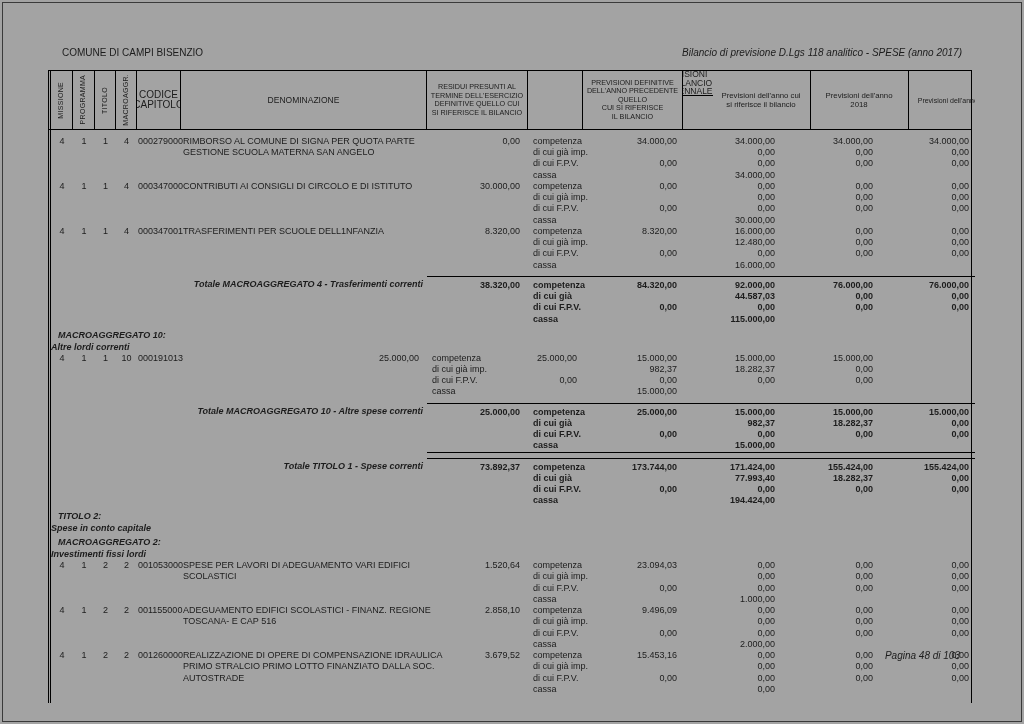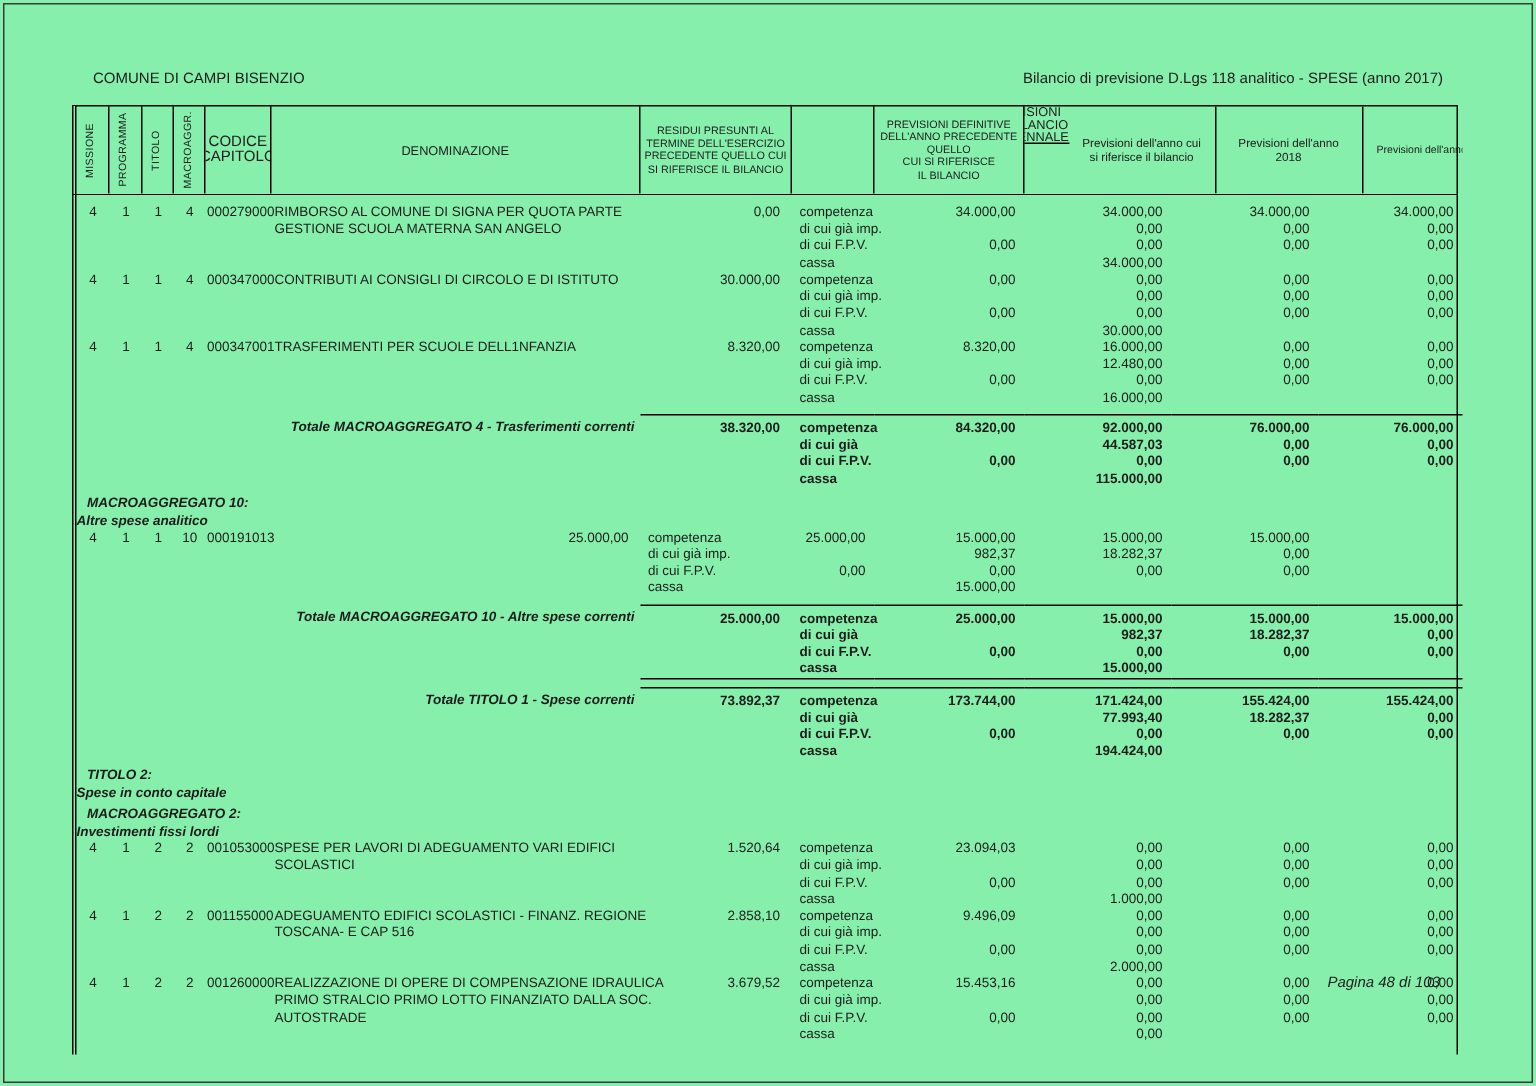--- a/index.html
+++ b/index.html
@@ -1,21 +1,21 @@
 <!DOCTYPE html>
 <html><head>
 <meta charset="utf-8">
 <style>
   * { margin:0; padding:0; box-sizing:border-box; }
   html,body { width:1024px; height:724px; background:#ffffff; font-family:"Liberation Sans", sans-serif; color:#1c1c1c; }
-  #page { position:absolute; inset:0; width:1024px; height:724px; background:#86efac; overflow:hidden; }
+  #page { position:absolute; inset:0; width:1024px; height:724px; background:#a3a3a3; overflow:hidden; }
   #page-frame { position:absolute; inset:2px; border:1px solid #3a3a3a; pointer-events:none; }
 
   .org-name { position:absolute; left:62px; top:47px; font-size:10px; }
-  .doc-title { position:absolute; right:62px; top:47px; font-size:10px; }
+  .doc-title { position:absolute; right:62px; top:47px; font-size:10px;font-style:italic; }
 
   #budget-table { position:absolute; left:48px; top:70px; width:924px; }
 
   
   .thead { display:grid; grid-template-columns:22px 22px 21px 21px 44px 246px 101px 55px 100px 292px;
            height:60px; border:1px solid #000; border-left:3px double #000; }
   .th { border-right:1px solid #000; display:flex; align-items:center; justify-content:center;
         text-align:center; font-size:7.2px; line-height:8.5px; white-space:pre-line; overflow:hidden; }
   .th.rot span { writing-mode:vertical-rl; transform:rotate(180deg); font-size:7px; letter-spacing:.3px; }
   .th.codice-h { font-size:10px; line-height:10px; }
@@ -60,21 +60,21 @@
     <div class="thead">
       <div class="th rot"><span>MISSIONE</span></div>
       <div class="th rot"><span>PROGRAMMA</span></div>
       <div class="th rot"><span>TITOLO</span></div>
       <div class="th rot"><span>MACROAGGR.</span></div>
       <div class="th codice-h">CODICE
 CAPITOLO</div>
       <div class="th den-h">DENOMINAZIONE</div>
       <div class="th">RESIDUI PRESUNTI AL
 TERMINE DELL'ESERCIZIO
-PRECEDENTE QUELLO CUI
+DEFINITIVE QUELLO CUI
 SI RIFERISCE IL BILANCIO</div>
       <div class="th"></div>
       <div class="th">PREVISIONI DEFINITIVE
 DELL'ANNO PRECEDENTE
 QUELLO
 CUI SI RIFERISCE
 IL BILANCIO</div>
       <div class="th plur">
         <div class="plur-title">PREVISIONI DEL BILANCIO PLURIENNALE</div>
         <div class="plur-sub">
@@ -245,21 +245,21 @@
           </div>
           <div class="c val bt">
             <div class="ln">76.000,00</div>
             <div class="ln">0,00</div>
             <div class="ln">0,00</div>
             <div class="ln">&nbsp;</div>
           </div>
         </div>
         <div class="srow">
           <div class="s-label">MACROAGGREGATO 10:</div>
-          <div class="s-desc">Altre spese analitico</div>
+          <div class="s-desc">Altre lordi correnti</div>
         </div>
         <div class="row entry">
           <div class="c code">4</div>
           <div class="c code">1</div>
           <div class="c code">1</div>
           <div class="c code">10</div>
           <div class="c codice">000191013</div>
           <div class="c res">25.000,00</div>
           <div class="c lbl">
             <div class="ln">competenza</div>

